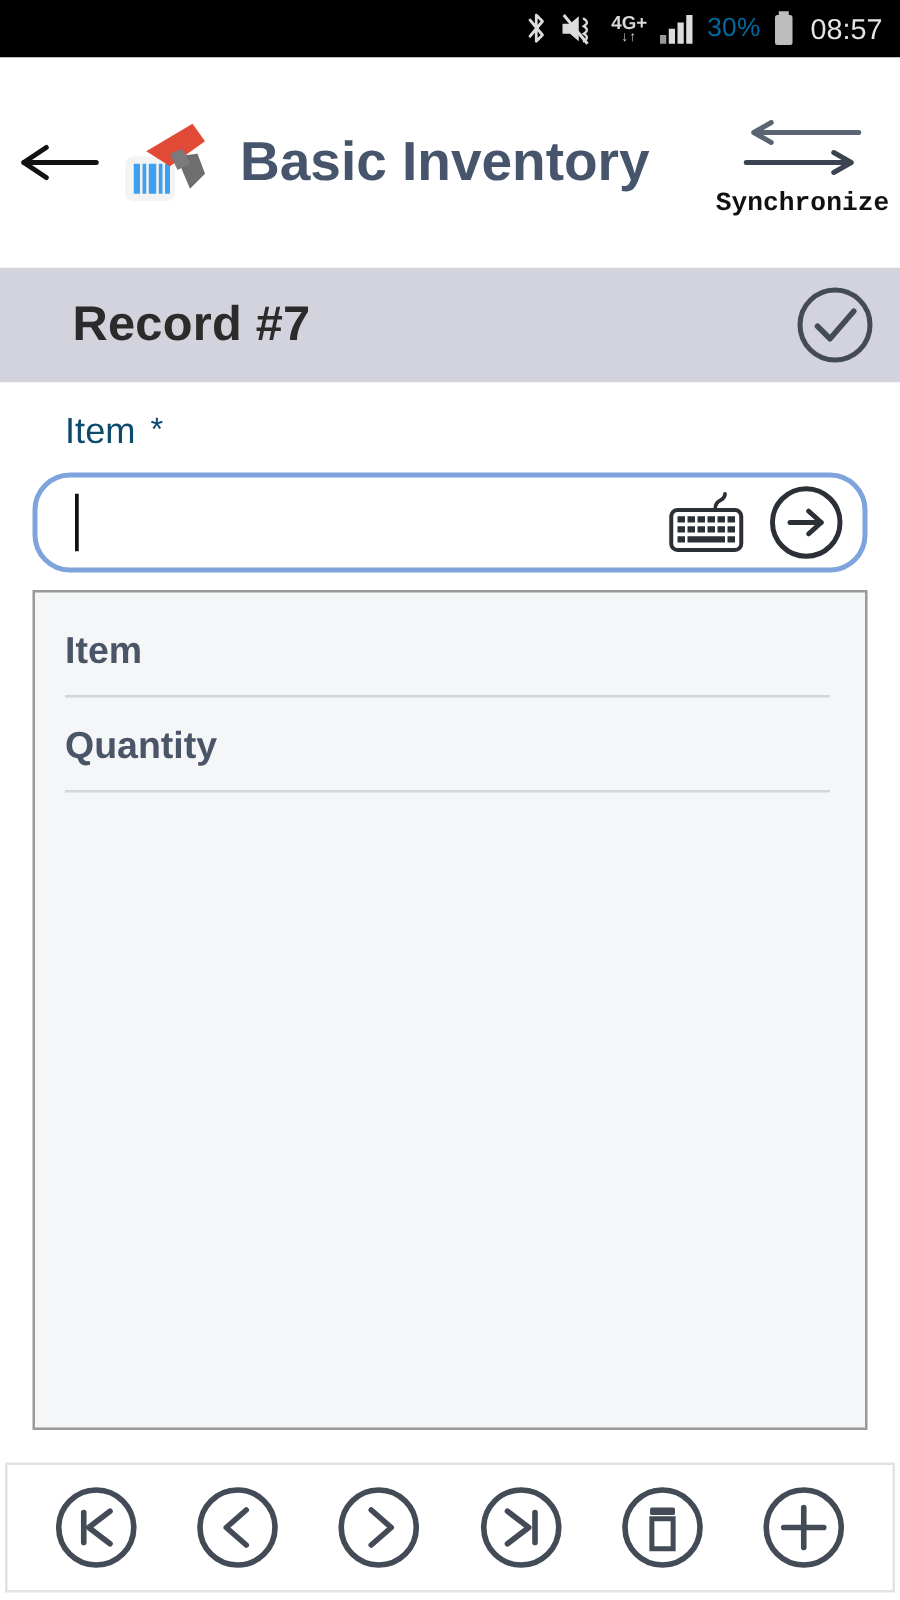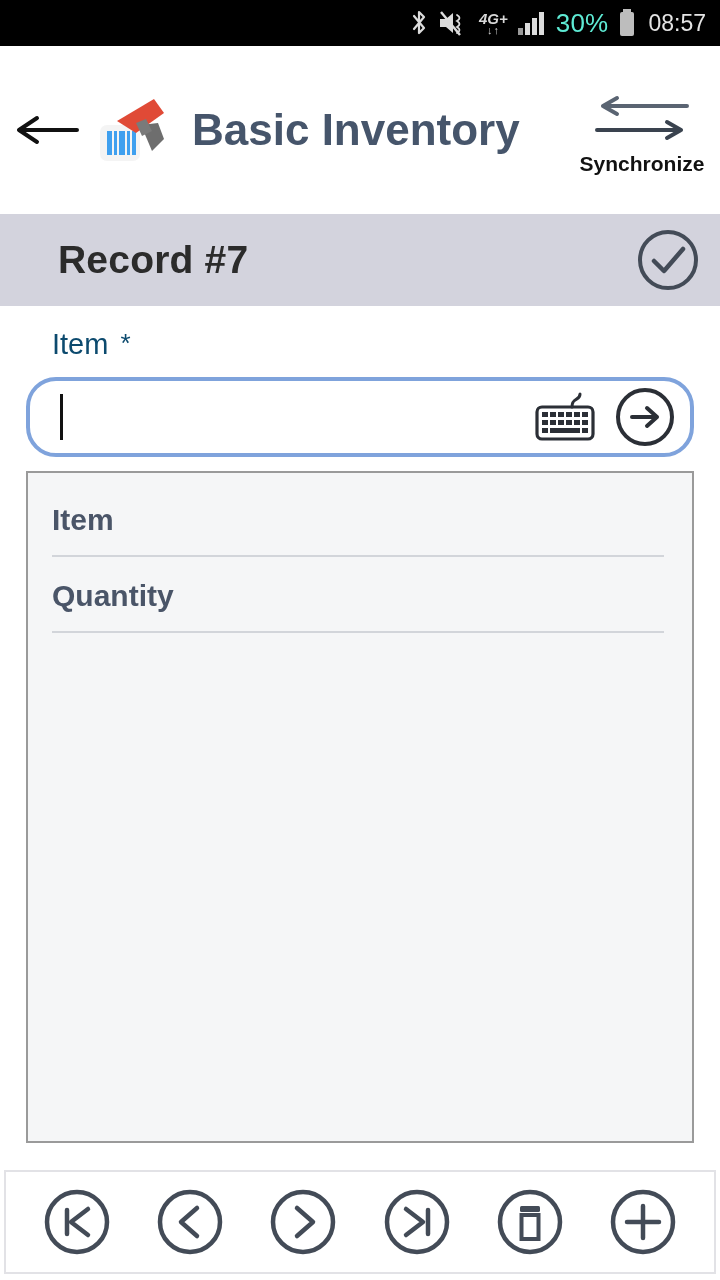--- a/index.html
+++ b/index.html
@@ -11,38 +11,38 @@
   }
   .screen { position: relative; width: 720px; height: 1280px; background:#fff; }
 
   
   .statusbar {
     height: 46px; background:#000; color:#d8d8d8;
     display:flex; align-items:center; justify-content:flex-end;
     padding-right: 14px; gap: 9px;
   }
   .st-icon { display:flex; align-items:center; }
-  .st-text { font-size: 26px; letter-spacing:0.2px; color:#5eead4; }
+  .st-text { font-size: 21px; letter-spacing:0.2px; color:#0369a1; }
   .st-time { font-size: 23px; color:#e4e4e4; margin-left:2px; }
-  .net-wrap { display:flex; flex-direction:column; align-items:center; line-height:1;font-style:italic; }
+  .net-wrap { display:flex; flex-direction:column; align-items:center; line-height:1; }
   .net-label { font-size: 15px; font-weight:700; color:#d8d8d8; }
   .net-arrows { font-size: 11px; color:#cfcfcf; letter-spacing:1px; margin-top:-1px;}
 
   
   .appbar {
     height: 168px; background:#fff;
     display:flex; align-items:center; position:relative;
   }
   .back-btn { width: 96px; display:flex; align-items:center; justify-content:center; }
   .app-logo { width: 78px; height: 78px; position:relative; flex:0 0 auto; }
   .app-title {
     font-size: 44px; font-weight: 700; color:#46556b;
     margin-left: 18px; white-space:nowrap;
   }
-  .appbar-actions { position:absolute; right: 8px; top:0; height:168px; display:flex; align-items:center; gap:6px;}
+  .appbar-actions { position:absolute; right: 8px; top:0; height:168px; display:flex; align-items:center; gap:6px;font-family:Liberation Mono, monospace;}
   .action {
     width: 140px; display:flex; flex-direction:column; align-items:center;
     justify-content:center; gap:6px; padding-top: 6px;
   }
   .action-label {
     font-size: 21px; font-weight:700; color:#111; text-align:center; line-height:1.12;
   }
 
   
   .recordbar {

